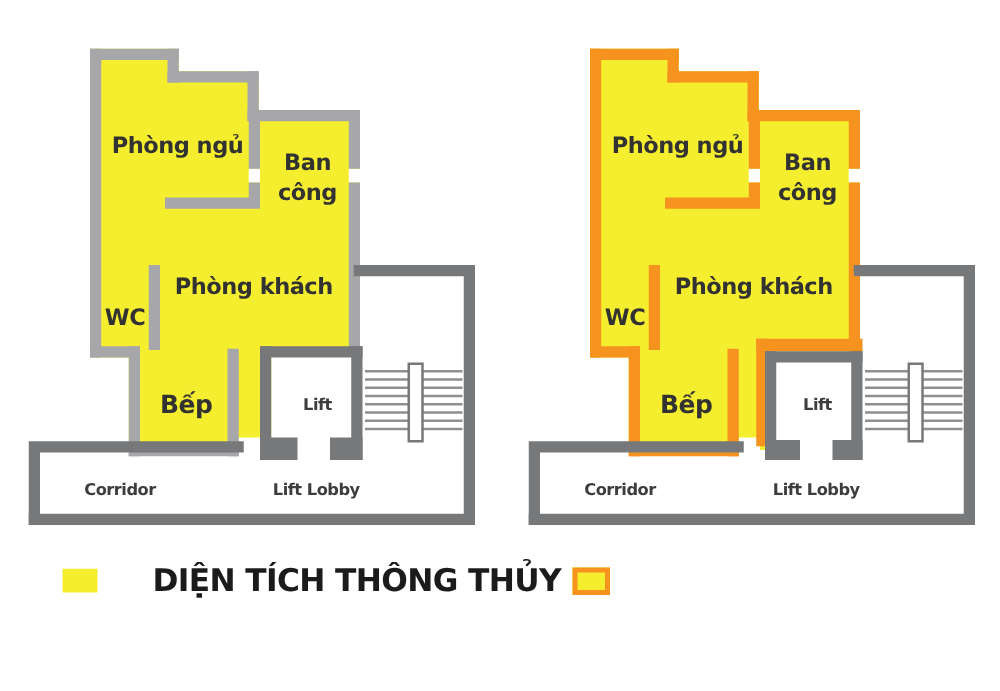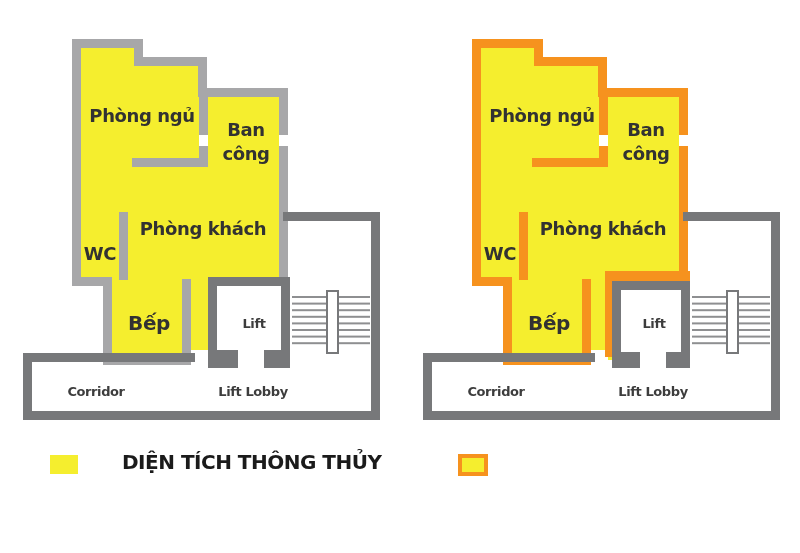--- a/index.html
+++ b/index.html
@@ -7,21 +7,21 @@
     position:relative; width:800px; height:486px; background:#ffffff;
     overflow:hidden; font-family:"DejaVu Sans", sans-serif;
   }
   #plans { position:absolute; left:0; top:0; }
   svg text {
     font-family:"DejaVu Sans", "Liberation Sans", sans-serif;
     font-weight:bold; text-anchor:middle;
   }
   .legend-swatch { position:absolute; box-sizing:border-box; }
   .legend-label {
-    position:absolute; font-weight:bold; font-size:20px;
+    position:absolute; font-weight:bold; font-size:25px;
     letter-spacing:-0.5px; white-space:nowrap;text-align:center;
   }
 </style>
 </head>
 <body>
 
 <div id="stage">
   <svg id="plans" width="800" height="553" viewBox="0 0 800 553">
       <polygon points="72,39 143,39 143,57 207,57 207,88 288,88 288,281 217,281 217,360 103,360 103,286 72,286" fill="#F5EE2E"></polygon>
       <rect x="199" y="135" width="9" height="11" fill="#FFFFFF"></rect>

